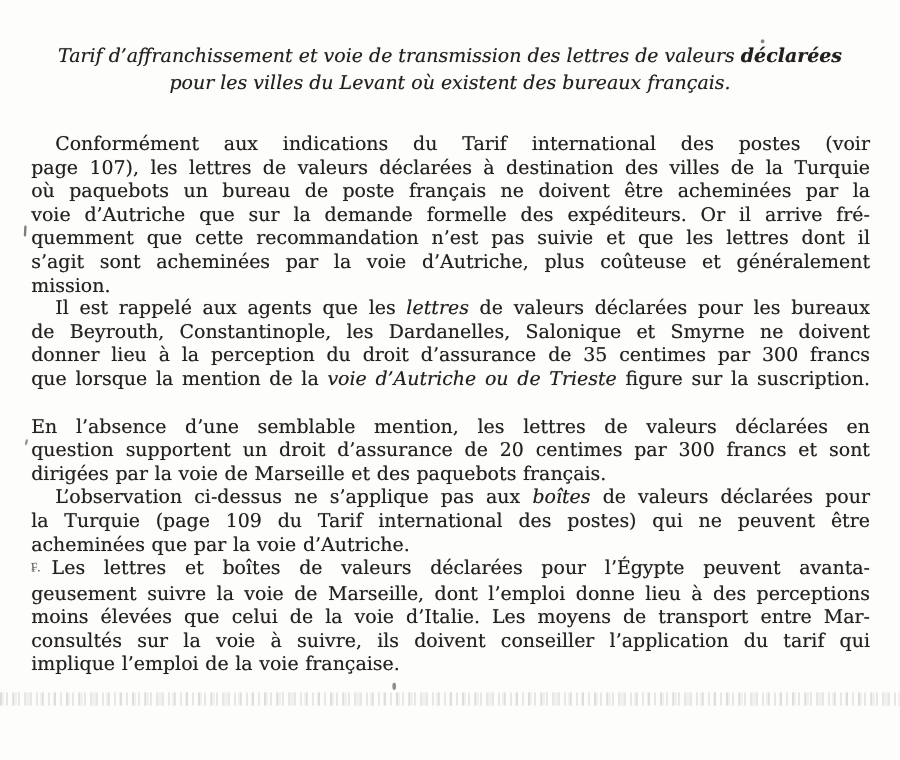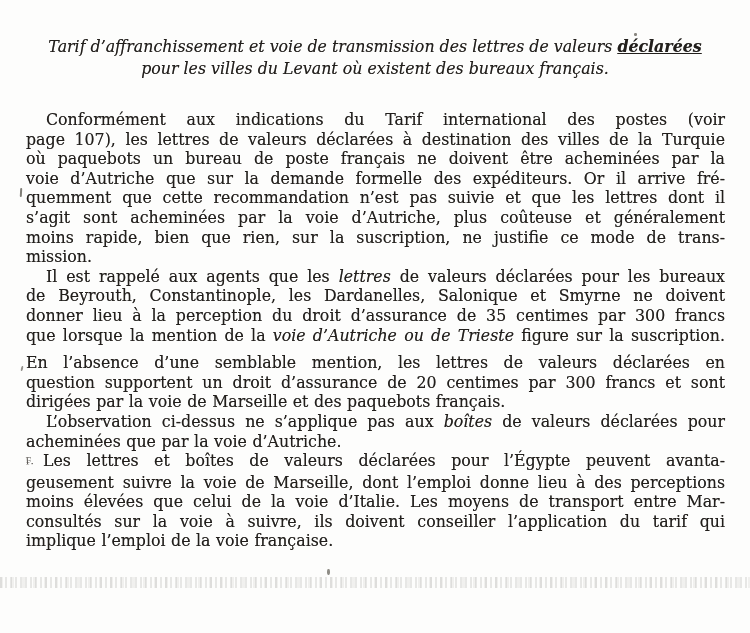--- a/index.html
+++ b/index.html
@@ -20,39 +20,39 @@
   .title-block {
     position: absolute;
     top: 36px;
     left: 40px;
     right: 40px;
     text-align: center;
     font-style: italic;
     font-size: 15.8px;
     line-height: 22px;
   }
-  .title-bold { font-weight: bold; text-decoration: underline; }
+  .title-bold { font-weight: bold; }
   .body-block {
     position: absolute;
     top: 110px;
     left: 26px;
     width: 699px;
     font-size: 15.8px;
     line-height: 19.6px;
     word-spacing: 0.5px;
   }
   .ln {
     text-align: justify;
     text-align-last: justify;
     white-space: nowrap;
     overflow: visible;
   }
   .ln.last { text-align-last: left; white-space: normal; }
   .ln.indent { text-indent: 20px; }
-  .gap-before { margin-top: 8px; }
+  .gap-before { margin-top: 20px; }
   .it { font-style: italic; }
   .margin-mark {
     display: inline-block;
     width: 17px;
     font-size: 11px;
     color: #5d5a55;
     text-shadow: none;
     transform: rotate(-3deg) translateY(-2px);
     letter-spacing: -1px;
   }
@@ -96,39 +96,39 @@
 
   <div class="body-block">
 
     <div>
       <div class="ln indent">Conformément aux indications du Tarif international des postes (voir</div>
       <div class="ln">page 107), les lettres de valeurs déclarées à destination des villes de la Turquie</div>
       <div class="ln">où paquebots un bureau de poste français ne doivent être acheminées par la</div>
       <div class="ln">voie d’Autriche que sur la demande formelle des expéditeurs. Or il arrive fré-</div>
       <div class="ln">quemment que cette recommandation n’est pas suivie et que les lettres dont il</div>
       <div class="ln">s’agit sont acheminées par la voie d’Autriche, plus coûteuse et généralement</div>
-      <div class="ln">moins rapide, bien que rien, sur la suscription, ne justifie ce mode de trans-</div>
       <div class="ln last">mission.</div>
     </div>
 
     <div>
       <div class="ln indent"><span>Il est rappelé aux agents que les </span><span class="it">lettres</span><span> de valeurs déclarées pour les bureaux</span></div>
       <div class="ln">de Beyrouth, Constantinople, les Dardanelles, Salonique et Smyrne ne doivent</div>
       <div class="ln">donner lieu à la perception du droit d’assurance de 35 centimes par 300 francs</div>
       <div class="ln"><span>que lorsque la mention de la </span><span class="it">voie d’Autriche ou de Trieste</span><span> figure sur la suscription.</span></div>
     </div>
 
     <div class="gap-before">
       <div class="ln">En l’absence d’une semblable mention, les lettres de valeurs déclarées en</div>
       <div class="ln">question supportent un droit d’assurance de 20 centimes par 300 francs et sont</div>
       <div class="ln last">dirigées par la voie de Marseille et des paquebots français.</div>
     </div>
 
     <div>
       <div class="ln indent"><span>L’observation ci-dessus ne s’applique pas aux </span><span class="it">boîtes</span><span> de valeurs déclarées pour</span></div>
+      <div class="ln">la Turquie (page 109 du Tarif international des postes) qui ne peuvent être</div>
       <div class="ln last">acheminées que par la voie d’Autriche.</div>
     </div>
 
     <div>
       <div class="ln"><span class="margin-mark">₣.</span><span>Les lettres et boîtes de valeurs déclarées pour l’Égypte peuvent avanta-</span></div>
       <div class="ln">geusement suivre la voie de Marseille, dont l’emploi donne lieu à des perceptions</div>
       <div class="ln">moins élevées que celui de la voie d’Italie. Les moyens de transport entre Mar-</div>
       <div class="ln">consultés sur la voie à suivre, ils doivent conseiller l’application du tarif qui</div>
       <div class="ln last">implique l’emploi de la voie française.</div>
     </div>

